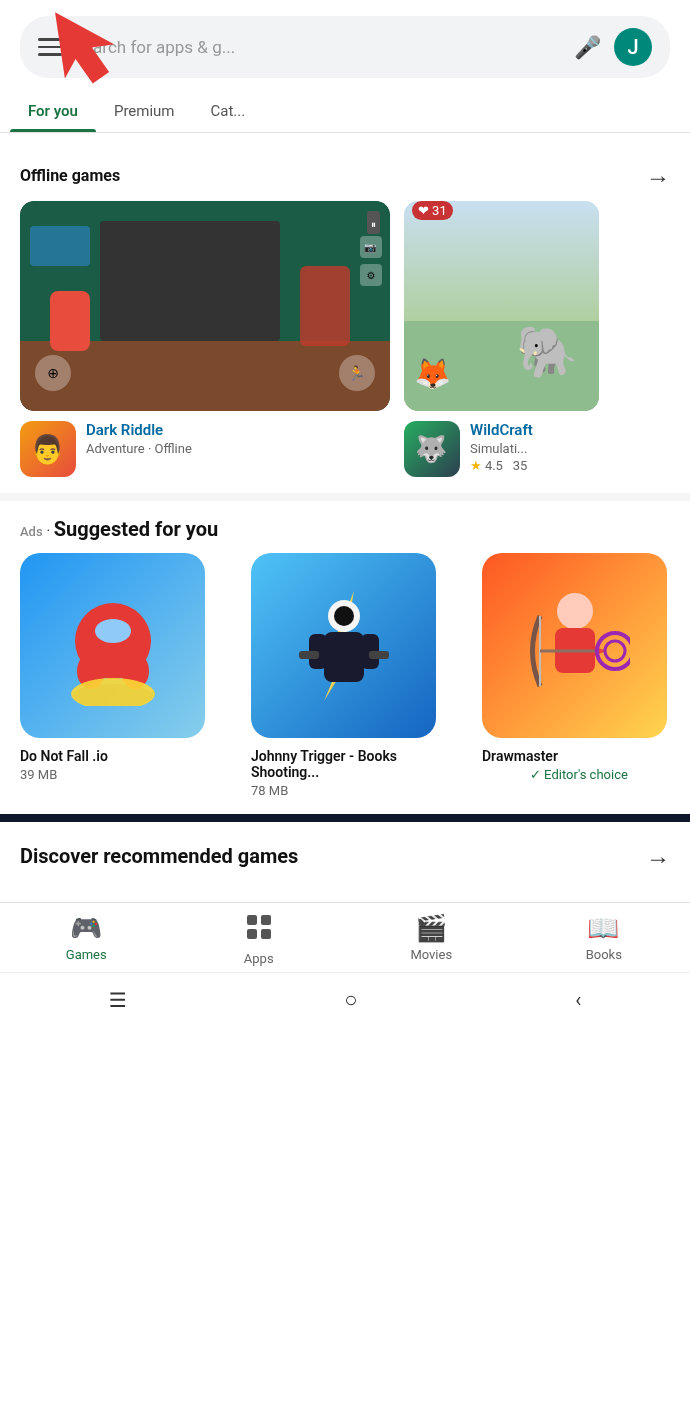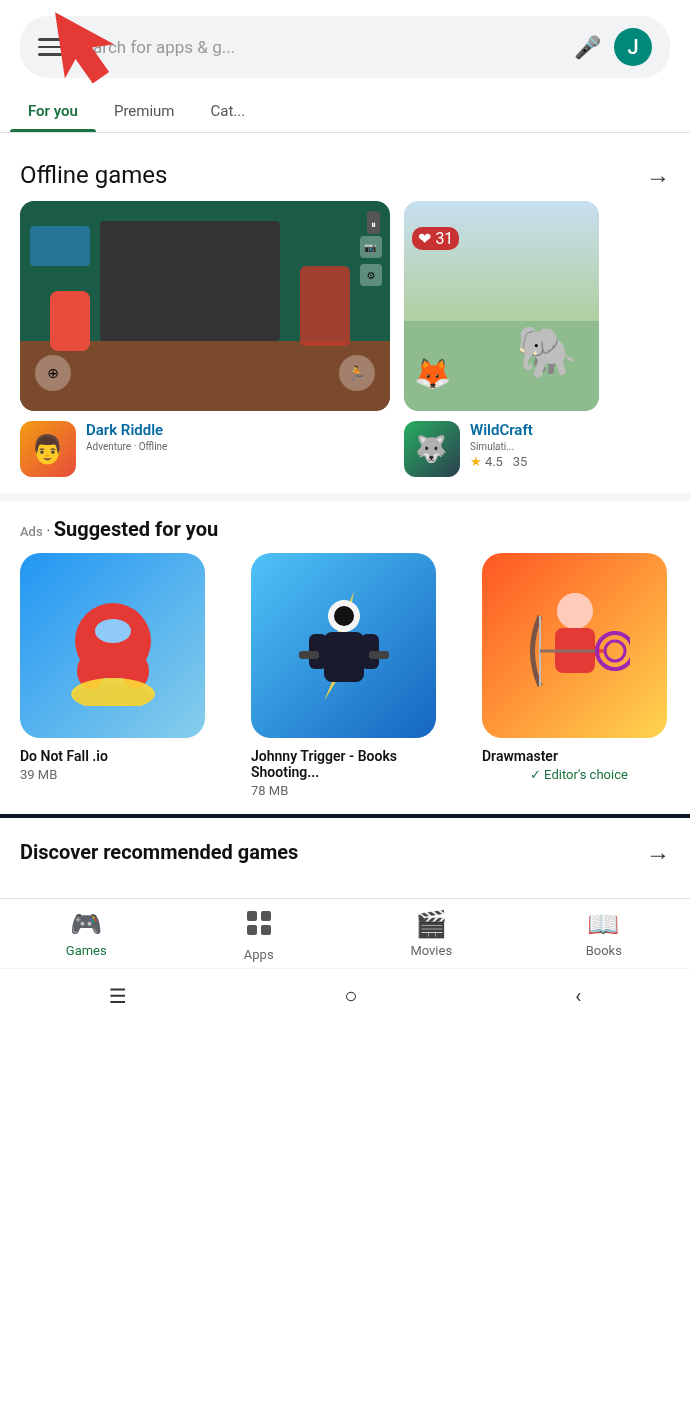--- a/index.html
+++ b/index.html
@@ -86,22 +86,22 @@
     }
 
     
     .section-header {
       display: flex;
       align-items: center;
       justify-content: space-between;
       padding: 20px 20px 12px 20px;
     }
     .section-title {
-      font-size: 24px;
-      font-weight: 400;
+      font-size: 16px;
+      font-weight: 700;
       color: #111;
     }
     .section-arrow {
       font-size: 24px;
       color: #333;
     }
 
     
     .games-carousel {
       display: flex;
@@ -131,21 +131,21 @@
     .game-details {
       flex: 1;
     }
     .game-name {
       font-size: 15px;
       font-weight: 600;
       color: #0369a1;
       margin-bottom: 2px;
     }
     .game-category {
-      font-size: 10px;
+      font-size: 13px;
       color: #666;
       margin-bottom: 2px;
     }
     .game-stats {
       font-size: 13px;
       color: #666;
     }
 
     
     .dark-riddle-icon {
@@ -227,21 +227,21 @@
     .do-not-fall-bg {
       background: linear-gradient(135deg, #2196f3 0%, #87ceeb 100%);
     }
     
     .johnny-trigger-bg {
       background: linear-gradient(135deg, #4fc3f7 0%, #1565c0 100%);
     }
 
     
     .discover-section {
-      border-top: 4px solid #0f172a;
+      border-top: 8px solid #0f172a;
     }
     .discover-header {
       display: flex;
       align-items: center;
       justify-content: space-between;
       padding: 20px 20px 12px 20px;
     }
     .discover-title {
       font-size: 20px;
       font-weight: 700;
@@ -447,21 +447,21 @@
     </div>
 
     <div class="game-card">
       <div class="game-screenshot">
         <div class="wc-art">
 
           <div style="position:absolute;top:0;left:0;right:0;height:120px;background:linear-gradient(180deg,#c8dff0,#b0cfa0);"></div>
           <div style="position:absolute;bottom:0;left:0;right:0;height:90px;background:#8fbc8f;"></div>
           <div class="animal-large">🐘</div>
           <div class="animal-small">🦊</div>
-          <div style="position:absolute;top:26px;left:8px;background:rgba(200,20,20,0.85);border-radius:10px;padding:2px 6px;font-size:16px;color:#fff;">❤ 31</div>
+          <div style="position:absolute;top:0;left:8px;background:rgba(200,20,20,0.85);border-radius:10px;padding:2px 6px;font-size:13px;color:#fff;">❤ 31</div>
         </div>
       </div>
       <div class="game-info">
         <div class="game-icon wildcraft-icon" style="width:56px;height:56px;border-radius:12px;">🐺</div>
         <div class="game-details">
           <div class="game-name">WildCraft</div>
           <div class="game-category">Simulati...</div>
           <div class="game-stats">
             <span class="star">★</span>
             <span>4.5</span>

